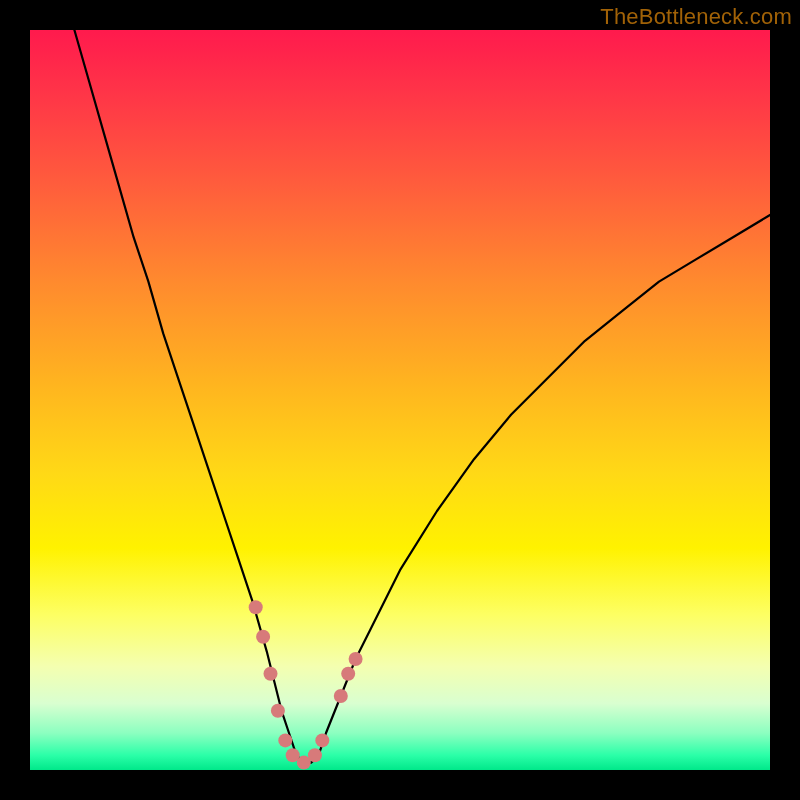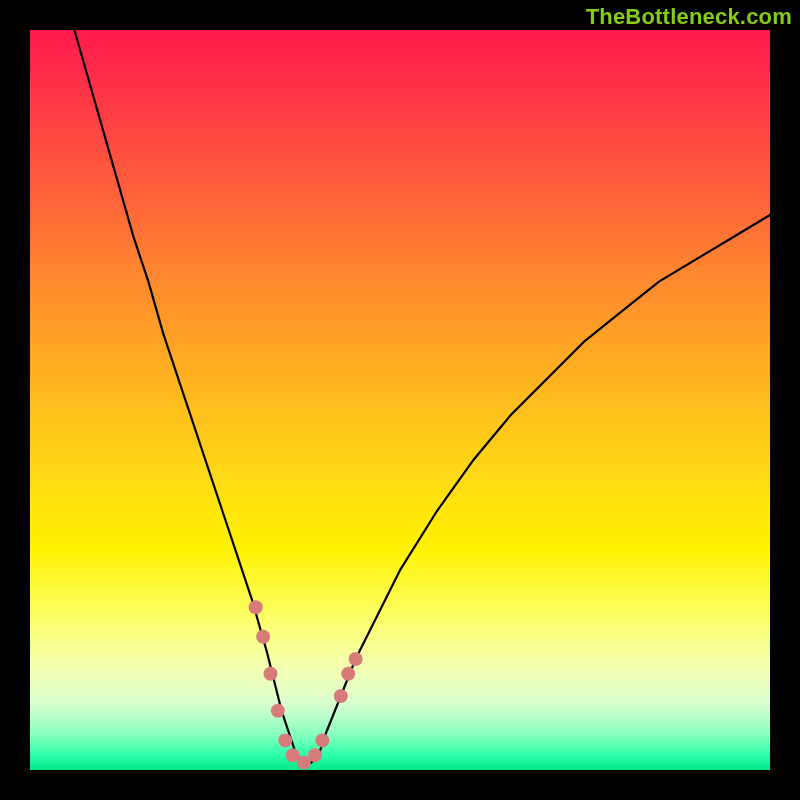--- a/index.html
+++ b/index.html
@@ -35,23 +35,23 @@
       #f4ffb0 86%,
       #d9ffd0 91%,
       #8cffc0 95%,
       #2bffa8 98%,
       #00e88a 100%);
   }
   .attribution {
     position: absolute;
     top: 4px;
     right: 8px;
-    color: #84cc16;
+    color: #a16207;
     font-size: 22px;
-    font-weight: 700;
+    font-weight: 400;
     letter-spacing: 0.2px;
     z-index: 5;
   }
   svg.overlay {
     position: absolute;
     left: 0;
     top: 0;
     width: 740px;
     height: 740px;
     overflow: visible;

